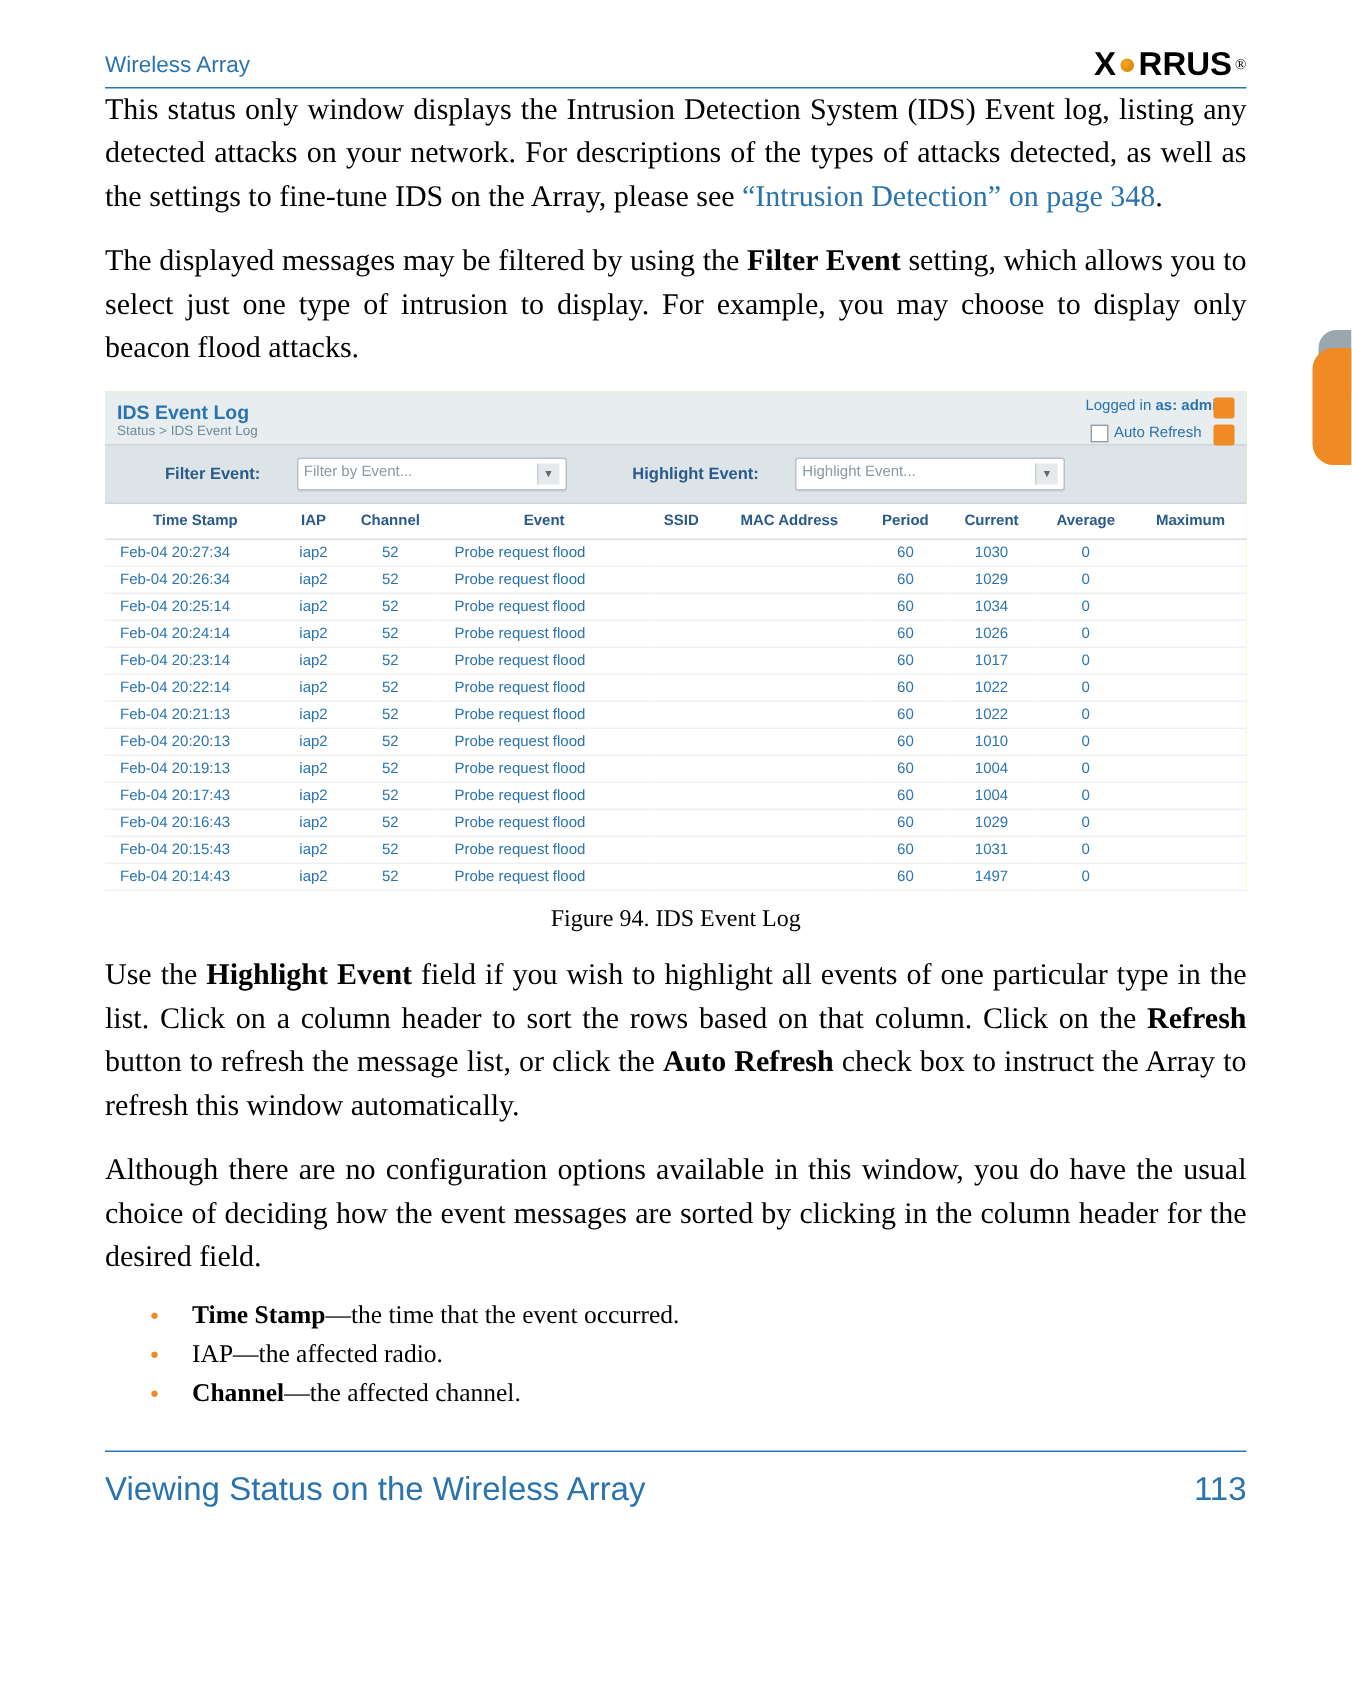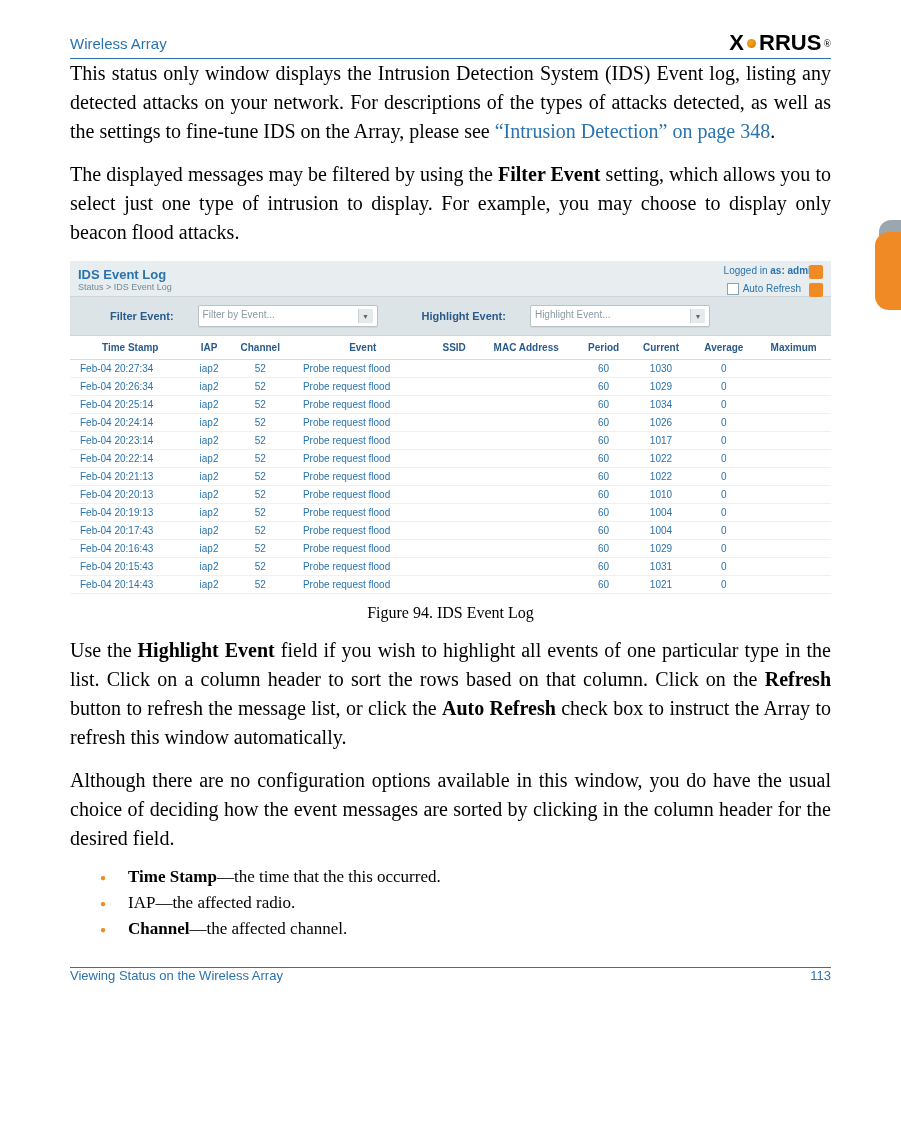--- a/index.html
+++ b/index.html
@@ -229,25 +229,25 @@
     content: "●";
     color: #f08a24;
     font-size: 10px;
     position: absolute;
     left: 0;
     top: 5px;
   }
   .footer-row {
     margin-top: 28px;
     border-top: 1px solid #2a73ae;
-    padding-top: 0;
+    padding-top: 12px;
     display: flex;
     justify-content: space-between;
     font-family: Arial, Helvetica, sans-serif;
-    font-size: 13px;
+    font-size: 22px;
     color: #2a73ae;
     gap: 18px;
   }
   .cb {
     display:inline-block;
     width:10px;height:10px;
     border:1px solid #8fa2ad;
     background:#fff;
     vertical-align:middle;
     margin-right:4px;
@@ -465,38 +465,38 @@
             <td></td>
           </tr>
           <tr>
             <td class="left">Feb-04 20:14:43</td>
             <td>iap2</td>
             <td>52</td>
             <td class="left">Probe request flood</td>
             <td></td>
             <td></td>
             <td>60</td>
-            <td>1021</td>
+            <td>1497</td>
             <td>0</td>
             <td></td>
           </tr>
         </tbody>
     </table>
   </div>
 
   <div class="fig-caption">Figure 94. IDS Event Log</div>
 
   <p class="body-text">
     <span>Use the </span><span class="bold">Highlight Event</span><span> field if you wish to highlight all events of one particular type in the list. Click on a column header to sort the rows based on that column. Click on the </span><span class="bold">Refresh</span><span> button to refresh the message list, or click the </span><span class="bold">Auto Refresh</span><span> check box to instruct the Array to refresh this window automatically.</span>
   </p>
 
   <p class="body-text">Although there are no configuration options available in this window, you do have the usual choice of deciding how the event messages are sorted by clicking in the column header for the desired field.</p>
 
   <ul class="bullets">
-    <li><span class="bold">Time Stamp</span><span>—the time that the this occurred.</span></li>
+    <li><span class="bold">Time Stamp</span><span>—the time that the event occurred.</span></li>
     <li><span class="bold"></span><span>IAP—the affected radio.</span></li>
     <li><span class="bold">Channel</span><span>—the affected channel.</span></li>
   </ul>
 
   <div class="footer-row">
     <div>Viewing Status on the Wireless Array</div>
     <div>113</div>
   </div>
 </div>
 

